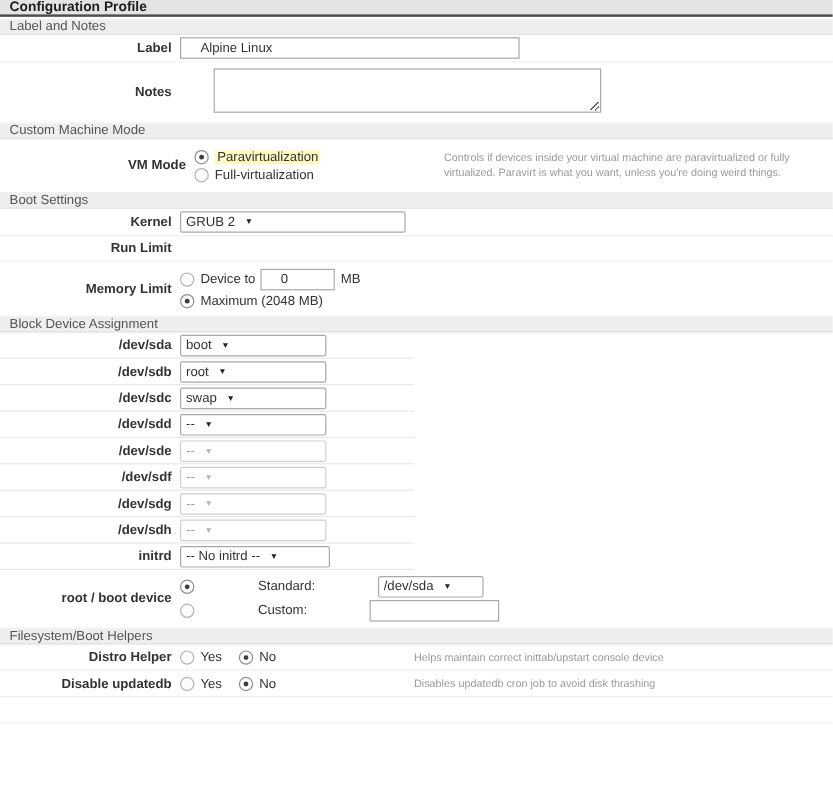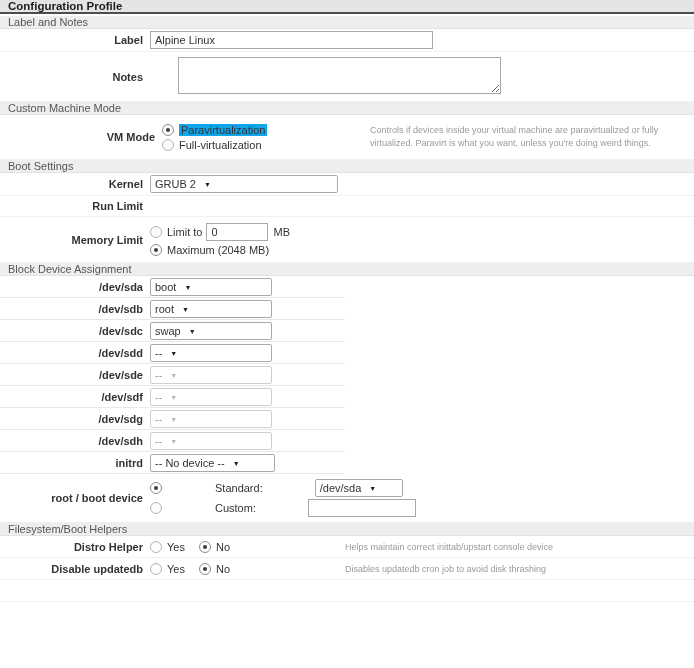--- a/index.html
+++ b/index.html
@@ -49,25 +49,25 @@
     background: #fdfdfd;
     position: relative;
     margin-right: 5px;
     cursor: default;
   }
   .radio.checked { border-color: #8f8f8f; }
   .radio.checked::after {
     content: ""; position: absolute; left: 3px; top: 3px;
     width: 4px; height: 4px; border-radius: 50%; background: #3c3c3c;
   }
-  .hl { background: #0ea5e9; padding: 0 2px; }
+  .hl { background: #fef9c3; padding: 0 2px; }
   .text-input {
     height: 18px;
     border: 1px solid #a9a9a9;
-    padding: 0 4px;
+    padding: 0 16px;
     font: inherit; color: #333;
     background: #fff;
   }
   textarea.notes {
     width: 323px; height: 37px;
     border: 1px solid #a9a9a9;
     font: inherit; color: #333;
     resize: both;
   }
   .fselect {
@@ -146,21 +146,21 @@
   </div>
 </div>
 <div class="row rl-row" style="padding:4px 0;">
   <div class="label-col">Run Limit</div>
 </div>
 <div class="row" style="padding:3px 0;">
   <div class="label-col">Memory Limit</div>
   <div class="ctrl-col stack">
     <div class="mem-line1">
       <span class="radio"></span>
-      <span class="mlab">Limit to</span>
+      <span class="mlab">Device to</span>
       <input type="text" class="text-input w-mem" value="0" style="">
       <span class="mlab">MB</span>
     </div>
     <div class="opt-line">
       <span class="radio checked"></span>
       <span>Maximum (2048 MB)</span>
     </div>
   </div>
 </div>
 
@@ -235,21 +235,21 @@
     <span class="fselect w-dev disabled">
       <span>--</span>
       <span class="arr">▼</span>
     </span>
   </div>
 </div>
 <div class="row bd">
   <div class="label-col">initrd</div>
   <div class="ctrl-col">
     <span class="fselect w-initrd">
-      <span>-- No device --</span>
+      <span>-- No initrd --</span>
       <span class="arr">▼</span>
     </span>
   </div>
 </div>
 
 <div class="row" style="padding:2px 0;">
   <div class="label-col">root / boot device</div>
   <div class="ctrl-col stack">
     <div class="rb-line">
       <span class="radio checked"></span>

